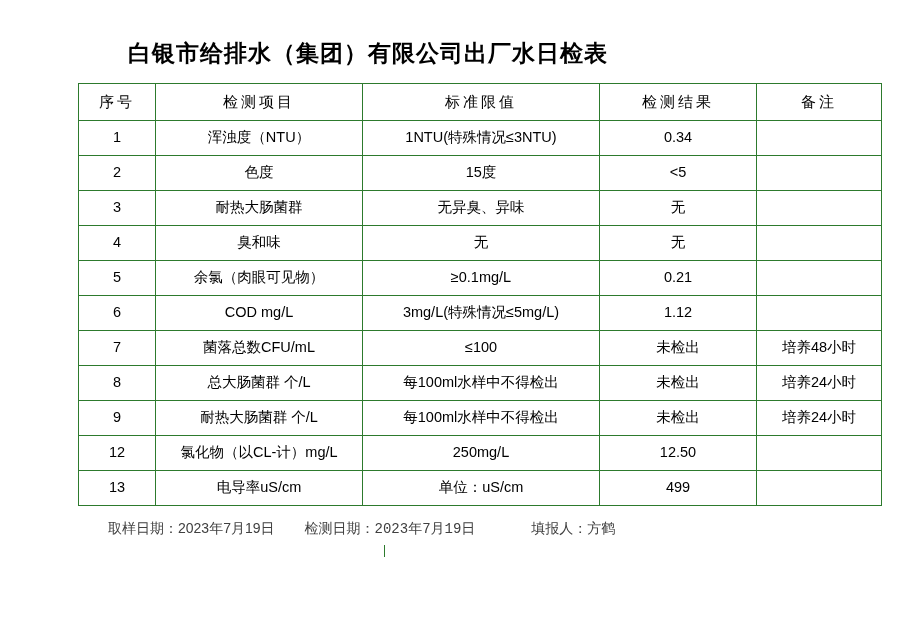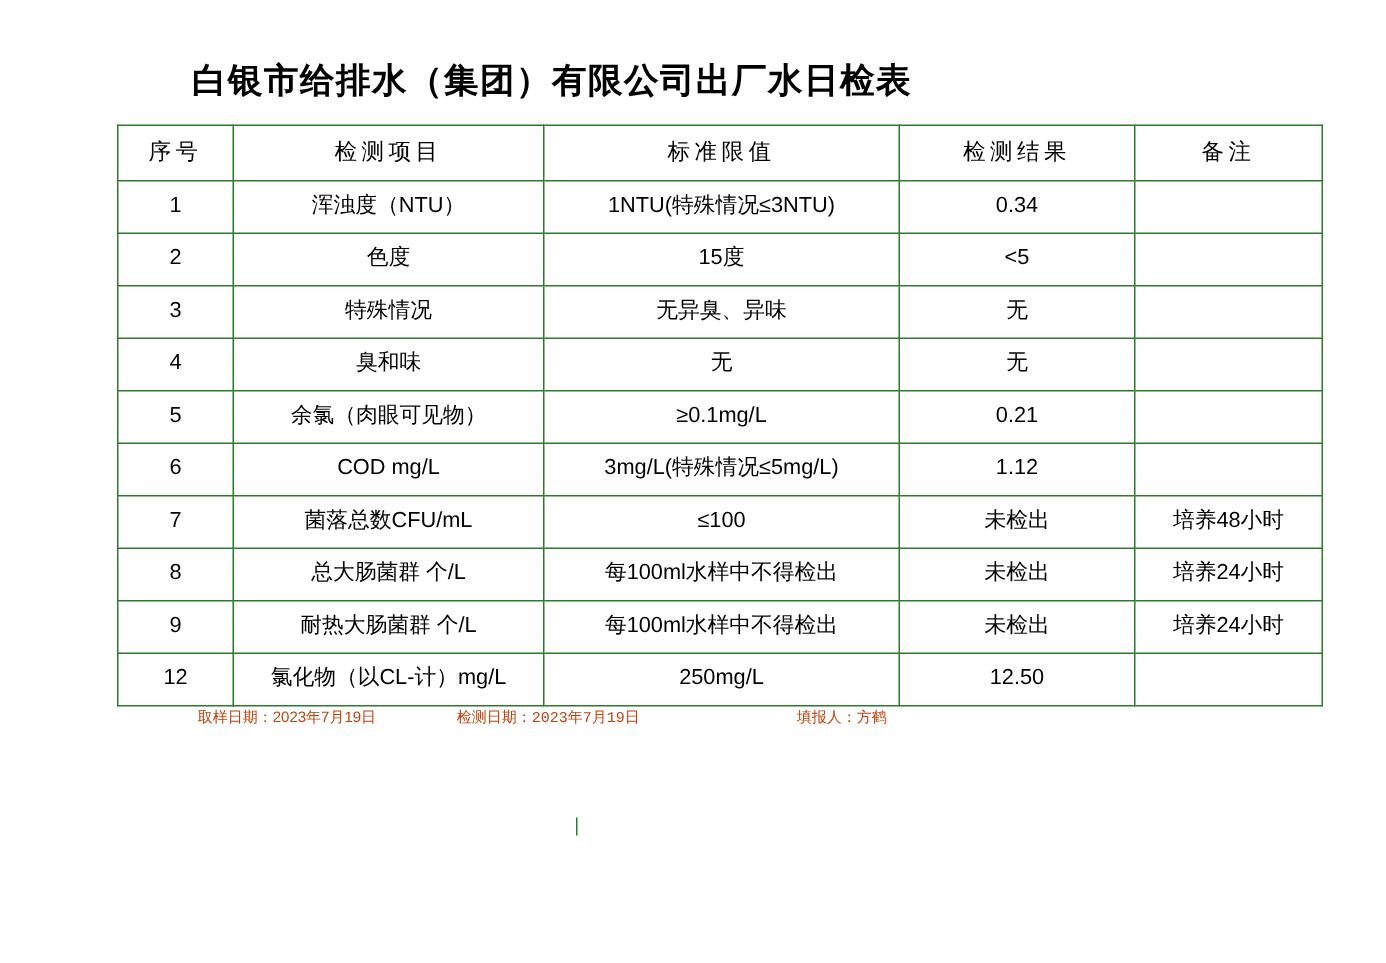--- a/index.html
+++ b/index.html
@@ -63,24 +63,24 @@
   .col-remark { width: 118px; }
   .ascii {
     font-family: "Liberation Serif", serif;
     font-size: 14px;
   }
   .cell-mixed {
     font-family: "Liberation Sans", sans-serif;
   }
   .footer {
     padding: 0 78px;
-    margin-top: 0;
+    margin-top: 14px;
     display: flex;
-    font-size: 10px;
-    color: #c2410c;
+    font-size: 14px;
+    color: #404040;
   }
   .footer .f1 { width: 300px; text-align: center; }
   .footer .f2 { width: 300px; text-align: left; font-family: Liberation Mono, monospace; }
   .footer .f3 { width: 168px; text-align: left; }
   .green-tick {
     position: absolute;
     left: 384px;
     top: 545px;
     width: 1px;
     height: 12px;
@@ -115,21 +115,21 @@
         </tr>
         <tr>
           <td class="ascii">2</td>
           <td class="cell-mixed">色度</td>
           <td class="cell-mixed">15度</td>
           <td class="ascii">&lt;5</td>
           <td></td>
         </tr>
         <tr>
           <td class="ascii">3</td>
-          <td class="cell-mixed">特殊情况</td>
+          <td class="cell-mixed">耐热大肠菌群</td>
           <td class="cell-mixed">无异臭、异味</td>
           <td class="ascii">无</td>
           <td></td>
         </tr>
         <tr>
           <td class="ascii">4</td>
           <td class="cell-mixed">臭和味</td>
           <td class="cell-mixed">无</td>
           <td class="ascii">无</td>
           <td></td>
@@ -169,20 +169,27 @@
           <td>未检出</td>
           <td>培养24小时</td>
         </tr>
         <tr>
           <td class="ascii">12</td>
           <td class="cell-mixed">氯化物（以CL-计）mg/L</td>
           <td class="ascii">250mg/L</td>
           <td class="ascii">12.50</td>
           <td></td>
         </tr>
+        <tr>
+          <td class="ascii">13</td>
+          <td class="cell-mixed">电导率uS/cm</td>
+          <td class="cell-mixed">单位：uS/cm</td>
+          <td class="ascii">499</td>
+          <td></td>
+        </tr>
       </tbody>
     </table>
   </div>
 
   <div class="green-tick"></div>
 
   <div class="footer">
     <div class="f1">取样日期：2023年7月19日</div>
     <div class="f2">检测日期：2023年7月19日</div>
     <div class="f3">填报人：方鹤</div>

